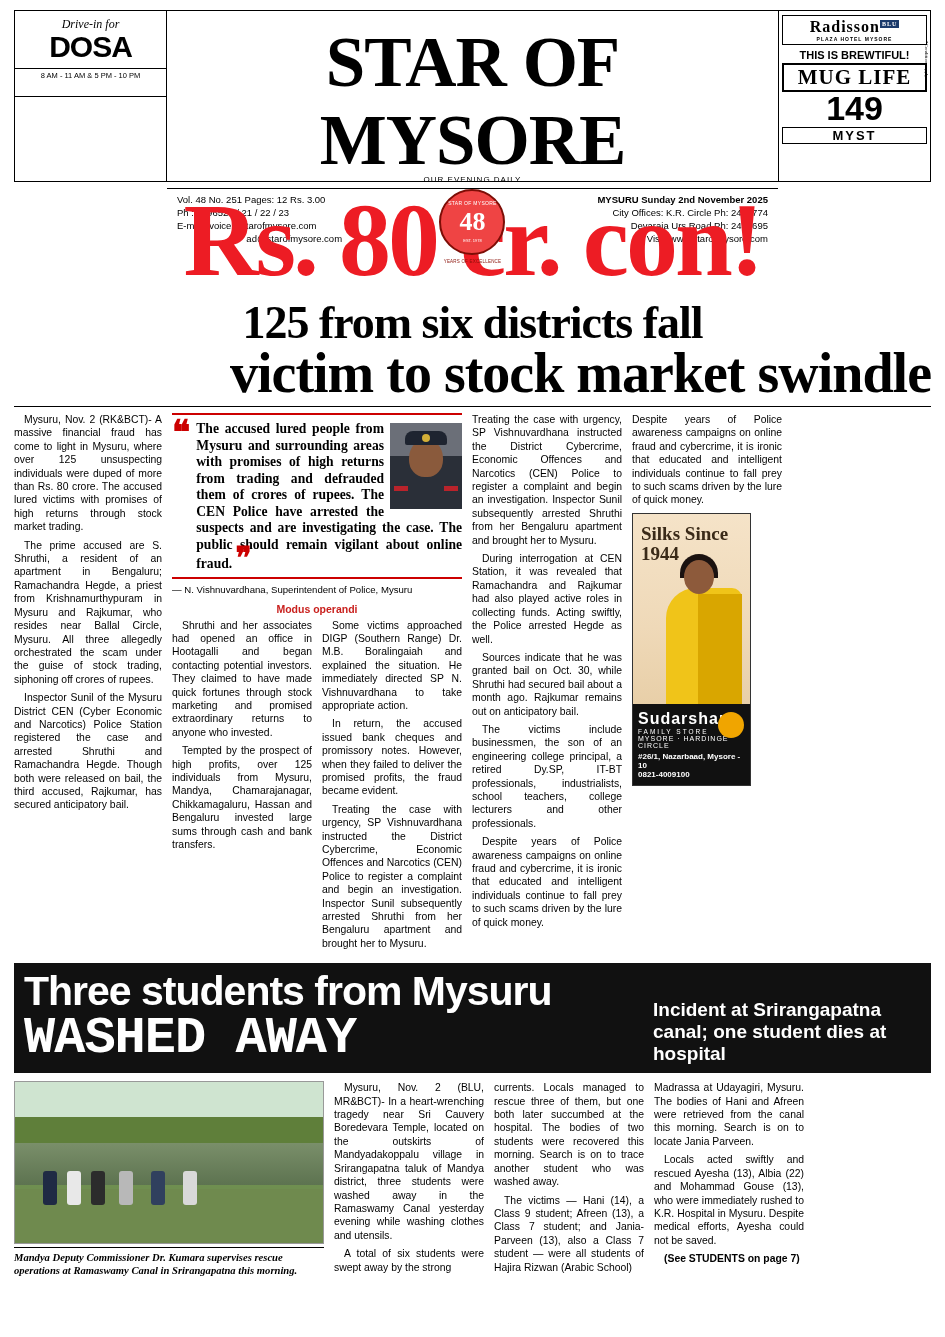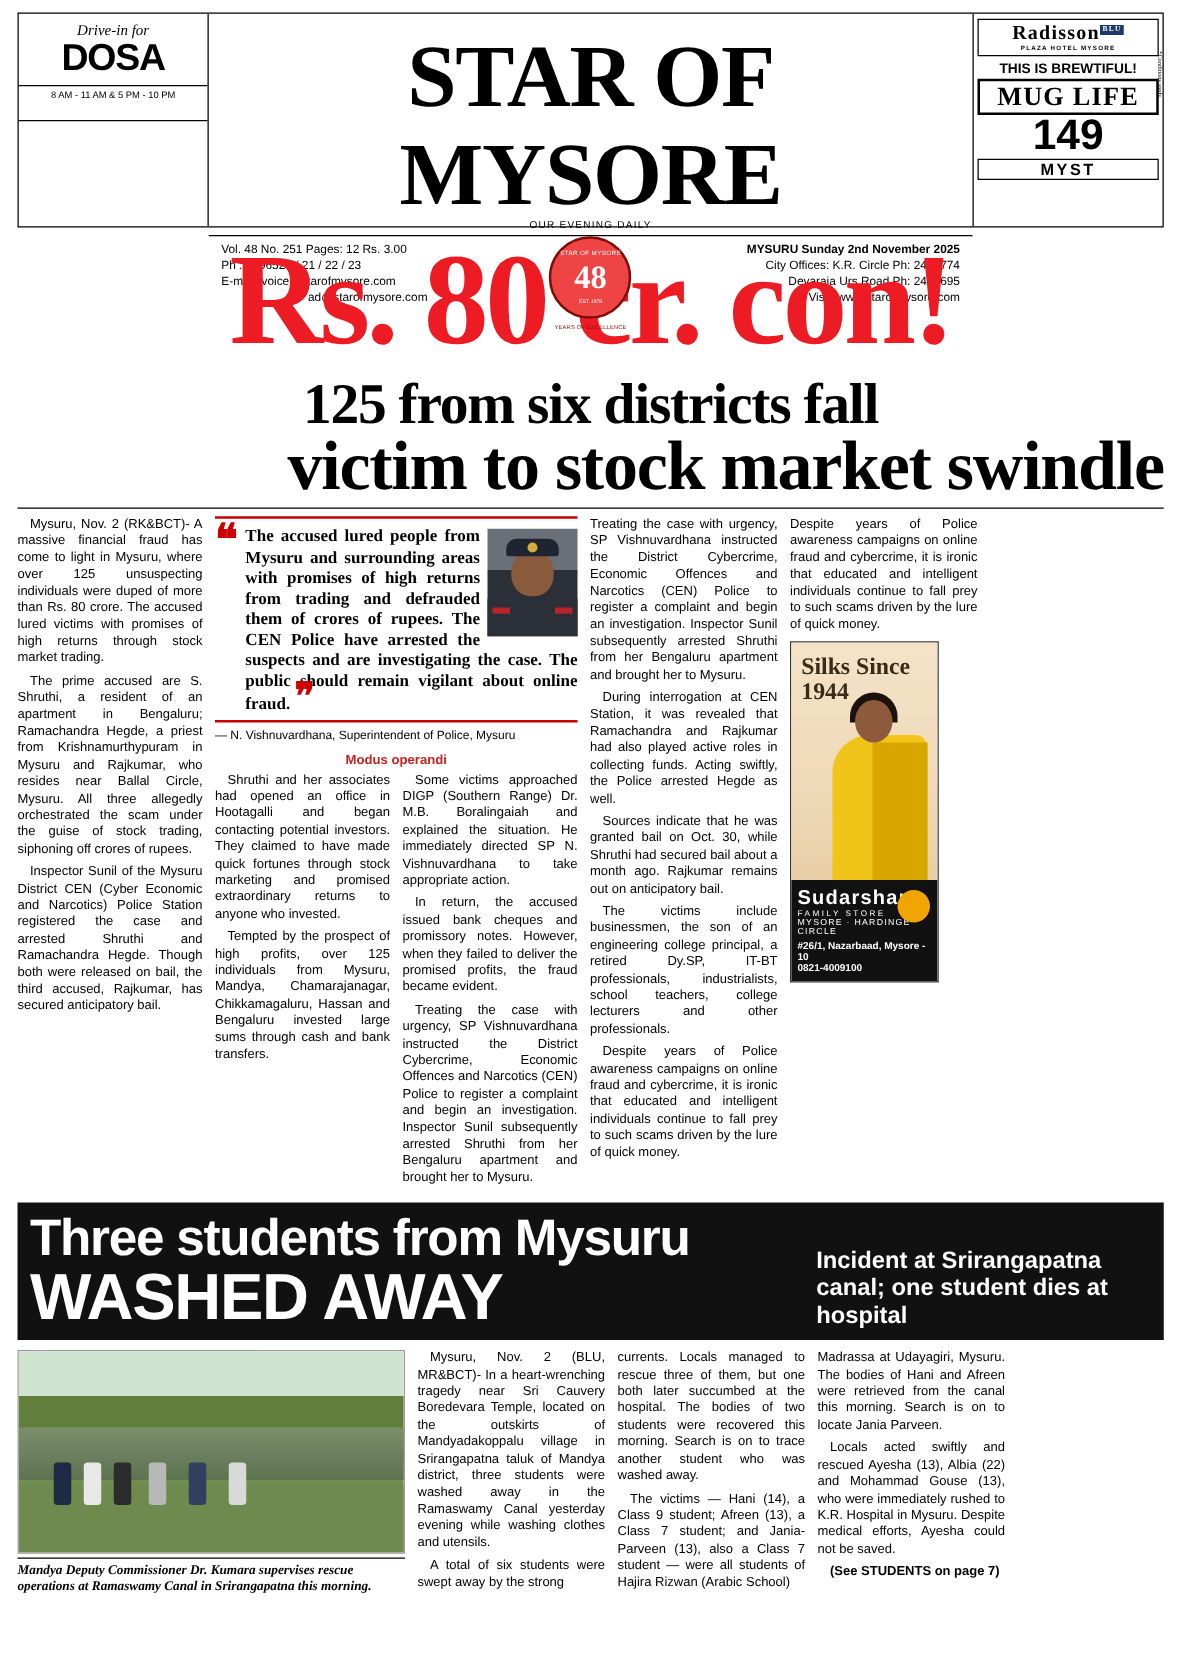--- a/index.html
+++ b/index.html
@@ -127,21 +127,21 @@
   .ad-bot .sub{font-size:6.5px;letter-spacing:2px;font-family:"Liberation Sans",sans-serif;}
   .ad-bot .store{font-size:7px;letter-spacing:1px;font-family:"Liberation Sans",sans-serif;}
   .ad-bot .addr{font-family:"Liberation Sans",sans-serif;font-weight:bold;font-size:8px;margin-top:3px;}
   .ad-bot .ph{font-family:"Liberation Sans",sans-serif;font-weight:bold;font-size:8px;}
   .ad-bot .sun{position:absolute;right:6px;top:8px;width:26px;height:26px;border-radius:50%;background:#f0a500;}
 
   
   .banner { background:#111; color:#fff; margin-top:8px; padding:6px 10px 8px; display:flex; }
   .banner-left { flex:1; }
   .bl1 { font-family:"Liberation Sans",sans-serif; font-weight:bold; font-size:41px; line-height:44px; letter-spacing:-1px;}
-  .bl2 { font-family:Liberation Sans, sans-serif; font-weight:bold; font-size:52px; line-height:52px; letter-spacing:-1px;}
+  .bl2 { font-family:Liberation Mono, monospace; font-weight:bold; font-size:52px; line-height:52px; letter-spacing:-1px;}
   .banner-right { width:278px; padding-left:10px; align-self:flex-end;}
   .br { font-family:"Liberation Sans",sans-serif; font-weight:bold; font-size:19px; line-height:22px;}
 
   
   .story2 { display:flex; gap:10px; margin-top:8px;}
   .photo-col { width:310px;}
   .photo { width:310px;height:163px;position:relative;overflow:hidden;border:1px solid #999;}
   .ph-sky{position:absolute;inset:0;background:linear-gradient(180deg,#cfe4d0 0 22%,#5f7f3a 22% 40%,#4a6b2c 40% 55%,#6f8f50 55% 72%,#7c9a60 72% 100%);}
   .ph-water{position:absolute;left:0;right:0;top:38%;height:26%;background:linear-gradient(180deg,#7a8f6a,#5d7350);}
   .ph-bank{position:absolute;left:0;right:0;bottom:0;height:34%;background:#6f8a4e;}

